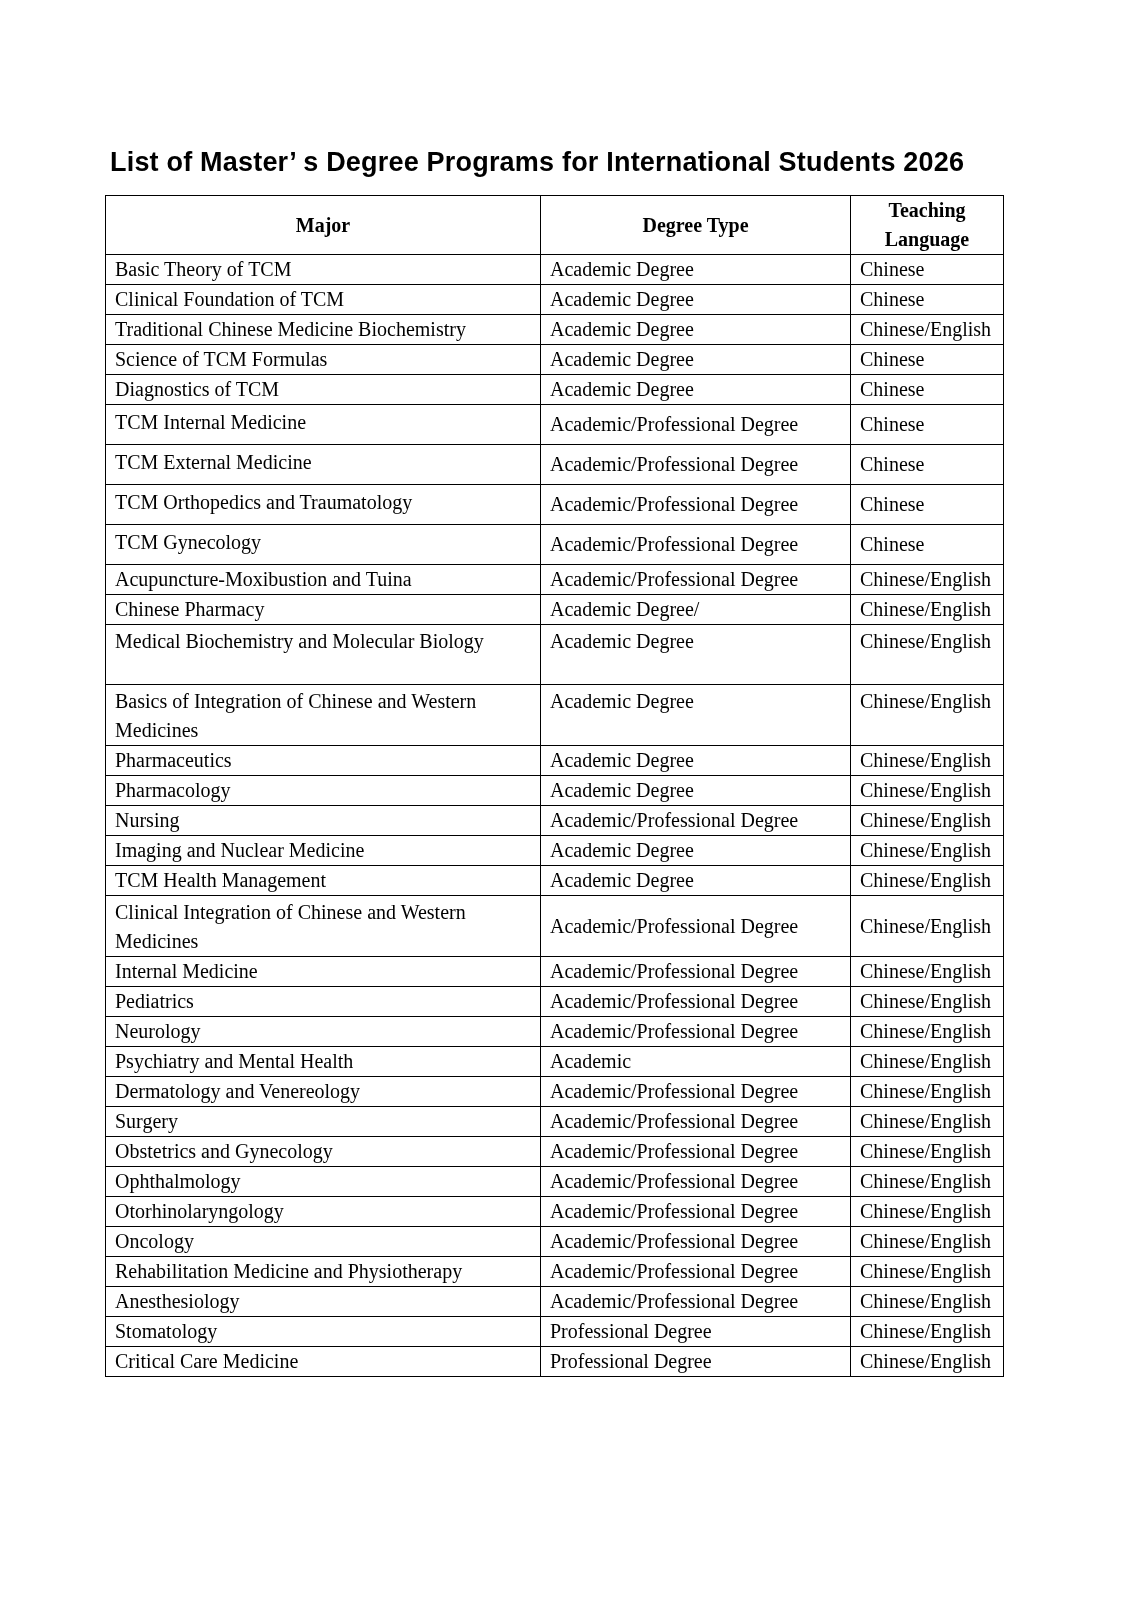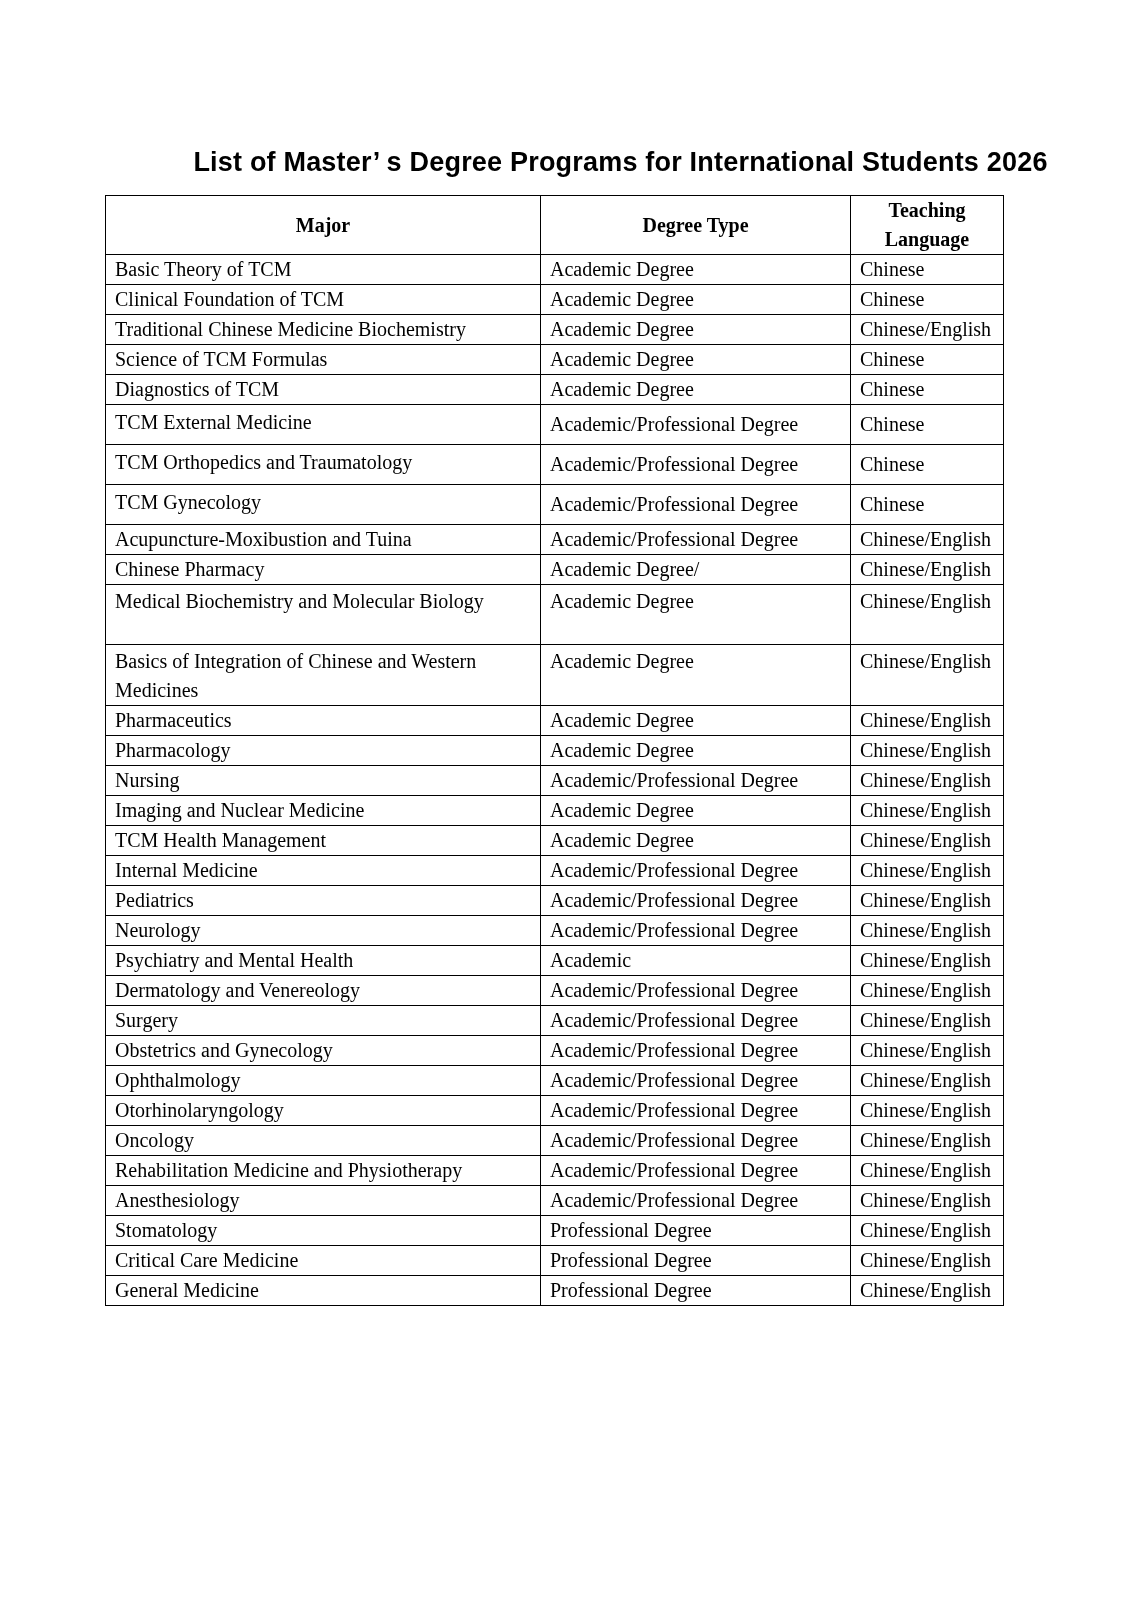--- a/index.html
+++ b/index.html
@@ -21,21 +21,20 @@
     padding: 146px 0 0 105px;
   }
   .doc-title {
     font-family: "Liberation Sans", sans-serif;
     font-weight: bold;
     font-size: 27px;
     line-height: 32px;
     letter-spacing: 0.2px;
     margin: 0 0 17px 5px;
     white-space: nowrap;
-    text-align: center;
   }
   table.programs {
     border-collapse: collapse;
     table-layout: fixed;
     width: 898px;
   }
   col.c-major { width: 435px; }
   col.c-degree { width: 310px; }
   col.c-lang { width: 153px; }
 
@@ -115,20 +114,25 @@
           <td class="cell-major">Science of TCM Formulas</td>
           <td class="cell-degree-type">Academic Degree</td>
           <td class="cell-teaching-language">Chinese</td>
         </tr>
         <tr class="r-normal">
           <td class="cell-major">Diagnostics of TCM</td>
           <td class="cell-degree-type">Academic Degree</td>
           <td class="cell-teaching-language">Chinese</td>
         </tr>
         <tr class="r-tall">
+          <td class="cell-major">TCM Internal Medicine</td>
+          <td class="cell-degree-type">Academic/Professional Degree</td>
+          <td class="cell-teaching-language">Chinese</td>
+        </tr>
+        <tr class="r-tall">
           <td class="cell-major">TCM External Medicine</td>
           <td class="cell-degree-type">Academic/Professional Degree</td>
           <td class="cell-teaching-language">Chinese</td>
         </tr>
         <tr class="r-tall">
           <td class="cell-major">TCM Orthopedics and Traumatology</td>
           <td class="cell-degree-type">Academic/Professional Degree</td>
           <td class="cell-teaching-language">Chinese</td>
         </tr>
         <tr class="r-tall">
@@ -174,20 +178,25 @@
         <tr class="r-normal">
           <td class="cell-major">Imaging and Nuclear Medicine</td>
           <td class="cell-degree-type">Academic Degree</td>
           <td class="cell-teaching-language">Chinese/English</td>
         </tr>
         <tr class="r-normal">
           <td class="cell-major">TCM Health Management</td>
           <td class="cell-degree-type">Academic Degree</td>
           <td class="cell-teaching-language">Chinese/English</td>
         </tr>
+        <tr class="r-two-mid">
+          <td class="cell-major">Clinical Integration of Chinese and Western Medicines</td>
+          <td class="cell-degree-type">Academic/Professional Degree</td>
+          <td class="cell-teaching-language">Chinese/English</td>
+        </tr>
         <tr class="r-normal">
           <td class="cell-major">Internal Medicine</td>
           <td class="cell-degree-type">Academic/Professional Degree</td>
           <td class="cell-teaching-language">Chinese/English</td>
         </tr>
         <tr class="r-normal">
           <td class="cell-major">Pediatrics</td>
           <td class="cell-degree-type">Academic/Professional Degree</td>
           <td class="cell-teaching-language">Chinese/English</td>
         </tr>
@@ -241,23 +250,18 @@
           <td class="cell-degree-type">Academic/Professional Degree</td>
           <td class="cell-teaching-language">Chinese/English</td>
         </tr>
         <tr class="r-normal">
           <td class="cell-major">Stomatology</td>
           <td class="cell-degree-type">Professional Degree</td>
           <td class="cell-teaching-language">Chinese/English</td>
         </tr>
         <tr class="r-normal">
           <td class="cell-major">Critical Care Medicine</td>
-          <td class="cell-degree-type">Professional Degree</td>
-          <td class="cell-teaching-language">Chinese/English</td>
-        </tr>
-        <tr class="r-normal">
-          <td class="cell-major">General Medicine</td>
           <td class="cell-degree-type">Professional Degree</td>
           <td class="cell-teaching-language">Chinese/English</td>
         </tr>
       </tbody>
   </table>
 </div>
 
 </body></html>

